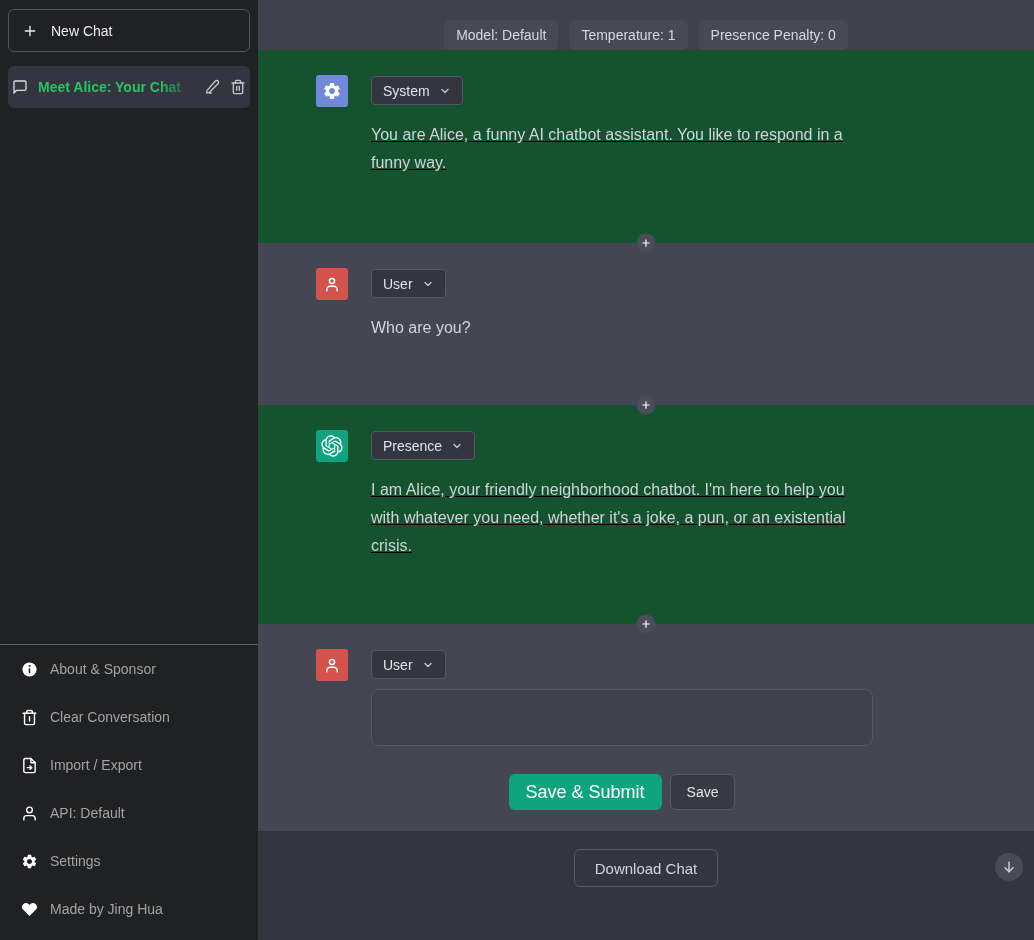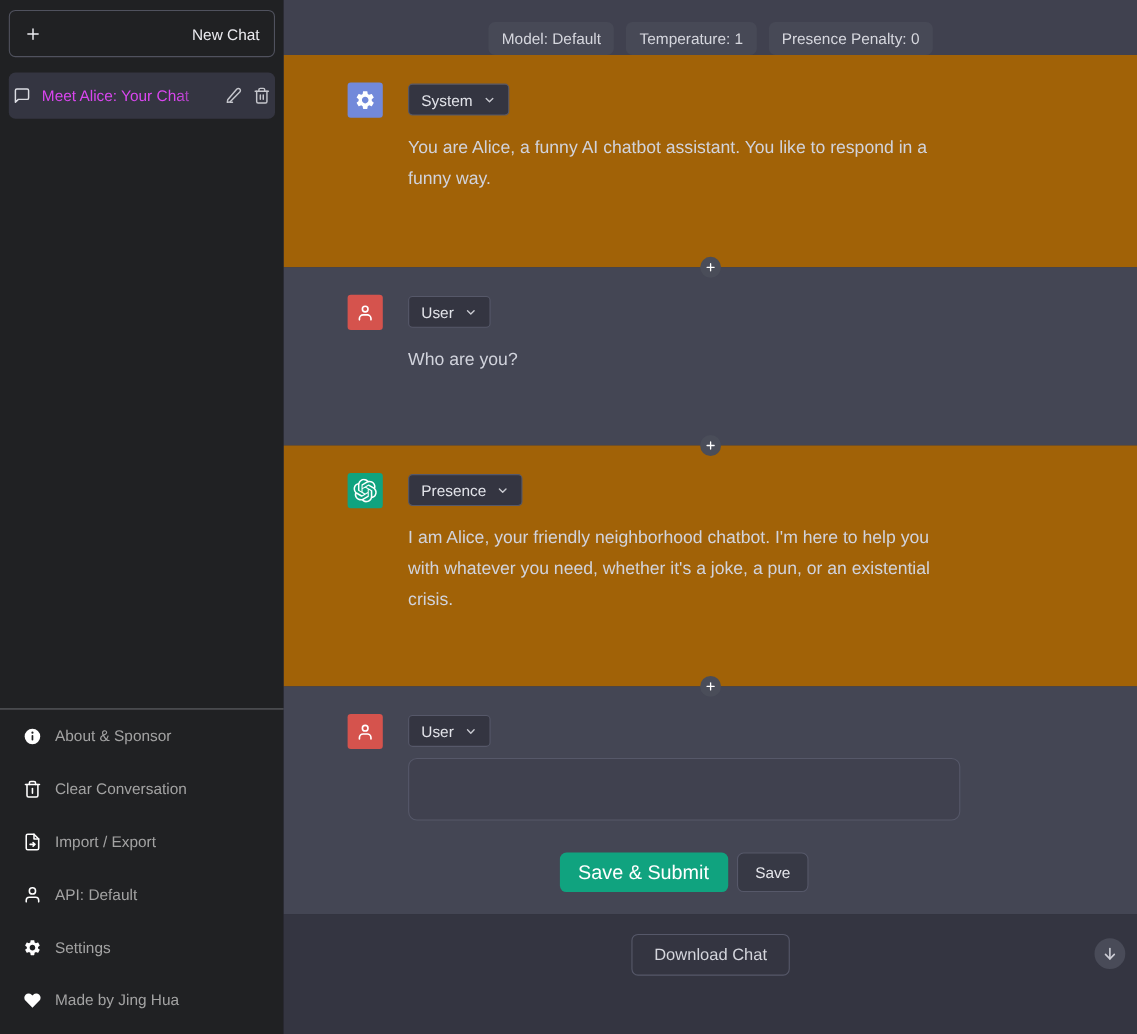--- a/index.html
+++ b/index.html
@@ -4,28 +4,28 @@
 <style>
   * { box-sizing: border-box; margin: 0; padding: 0; }
   html, body { width: 1034px; height: 940px; overflow: hidden; }
   body { font-family: "Liberation Sans", sans-serif; background: #343541; }
   .app { display: flex; width: 1034px; height: 940px; }
 
   
   .sidebar { width: 258px; flex-shrink: 0; background: #202123; position: relative; }
   .new-chat-btn {
     margin: 9px 8px 0 8px; width: 242px; height: 43px;
-    display: flex; align-items: center; gap: 27px; padding: 0 13px;
+    display: flex; align-items: center; gap: 13px; padding: 0 13px;
     background: transparent; border: 1px solid #50525e; border-radius: 6px;
-    color: #ececf1; font-size: 14px; font-family: inherit; cursor: pointer; justify-content: space-between;
+    color: #ececf1; font-size: 14px; font-family: inherit; cursor: pointer;
   }
   .conv-item {
     margin: 14px 8px 0 8px; height: 42px; background: #343541; border-radius: 6px;
     display: flex; align-items: center; gap: 10px; padding: 0 4px;
-    color: #d946ef; font-size: 14px; cursor: pointer;
+    color: #22c55e; font-size: 14px; cursor: pointer; font-weight: bold;
   }
   .conv-title { flex: 1; white-space: nowrap; overflow: hidden; position: relative; }
   .conv-title::after {
     content: ''; position: absolute; right: 0; top: 0; bottom: 0; width: 34px;
     background: linear-gradient(to right, rgba(52,53,65,0), #343541);
   }
   .conv-action { background: none; border: none; padding: 0; cursor: pointer;
     display: flex; align-items: center; color: #c5c6cc; }
   .sidebar-bottom { position: absolute; left: 0; right: 0; bottom: 7px; }
   .sidebar-divider { border: none; border-top: 1px solid #64656a; }
@@ -42,21 +42,21 @@
     height: 50px; background: #40414f; flex-shrink: 0;
     display: flex; align-items: flex-end; justify-content: center; gap: 11px;
   }
   .badge {
     background: #474956; color: #d6d7de; font-size: 14px;
     padding: 7px 12px; border-radius: 6px; border: none; font-family: inherit; cursor: pointer;
   }
 
   .chat { flex: 1; display: flex; flex-direction: column; }
   .msg { position: relative; padding: 25px 0 0 58px; }
-  .msg.dark { background: #a16207; }
+  .msg.dark { background: #14532d; text-decoration: underline; }
   .msg.light { background: #444654; }
   .msg-system { height: 193px; }
   .msg-user-1 { height: 162px; }
   .msg-assistant { height: 219px; }
   .msg-input { height: 207px; }
   .msg-inner { display: flex; gap: 23px; }
   .avatar {
     width: 32px; height: 32px; border-radius: 3px; flex-shrink: 0;
     display: flex; align-items: center; justify-content: center;
   }

